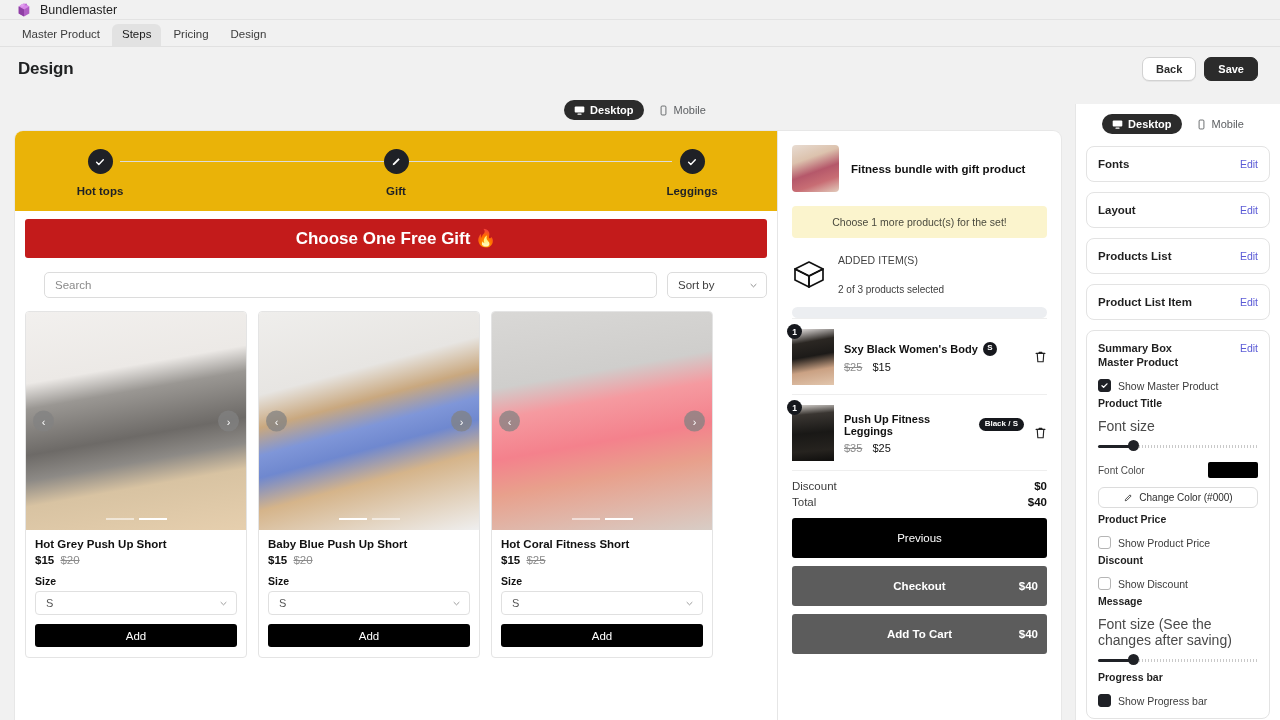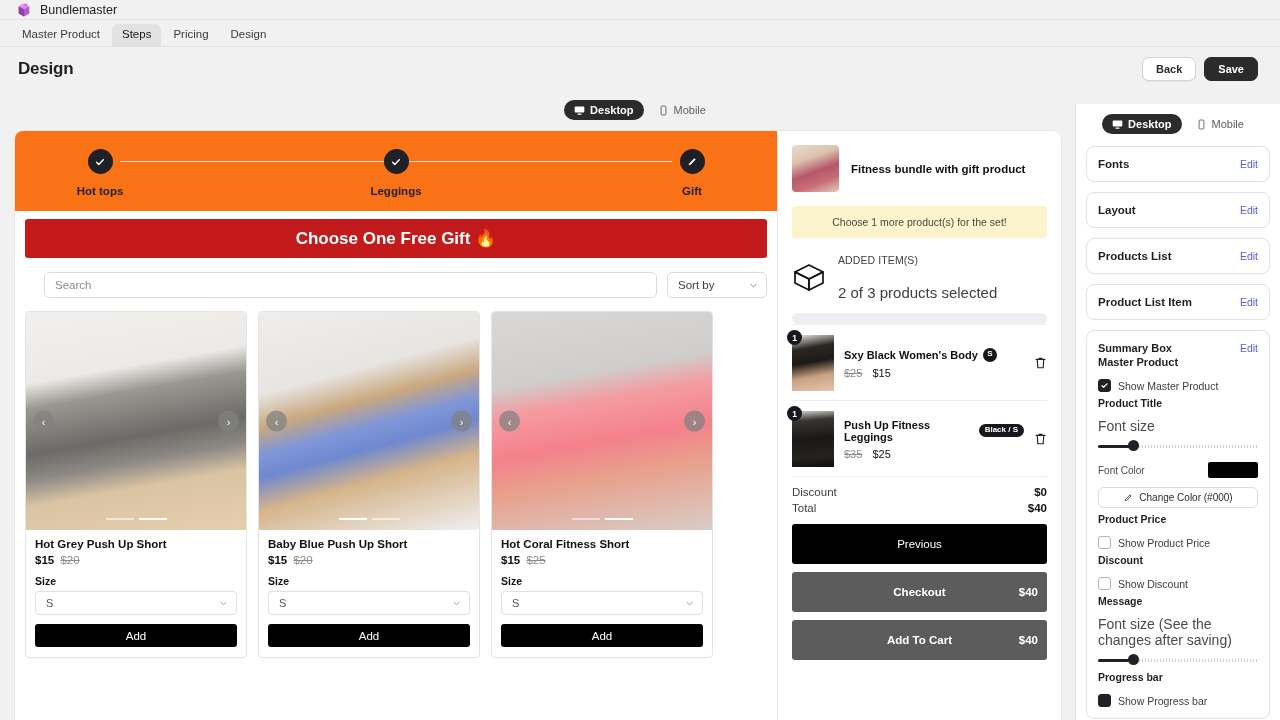--- a/index.html
+++ b/index.html
@@ -74,21 +74,21 @@
     width: 1046px; height: 589px;
     background: #fff; border-radius: 8px 8px 0 0;
     box-shadow: 0 0 0 1px rgba(0,0,0,.04);
     display: flex; overflow: hidden;
   }
   .left-pane { width: 763px; height: 100%; border-right: 1px solid #e6e6e6; }
   .right-pane { width: 283px; height: 100%; padding: 14px 14px 0; }
 
   
   .steps {
-    background: #f97316; padding: 18px 40px 14px;
+    background: #eab308; padding: 18px 40px 14px;
     display: flex; justify-content: space-between; position: relative;
   }
   .step { display: flex; flex-direction: column; align-items: center; width: 90px; z-index: 2; }
   .step-dot {
     width: 25px; height: 25px; border-radius: 50%; background: #1f2126;
     display: flex; align-items: center; justify-content: center;
   }
   .step-label { margin-top: 11px; font-size: 11.5px; font-weight: 600; color: #1f2126; }
   .steps-line {
     position: absolute; left: 105px; right: 105px; top: 30px;
@@ -161,21 +161,21 @@
   .sum-head { display: flex; align-items: center; gap: 12px; }
   .sum-thumb { width: 47px; height: 47px; border-radius: 4px; background-size: cover; background-position: center; }
   .sum-title { font-size: 11.5px; font-weight: 700; color: #111; }
   .sum-note {
     margin-top: 14px; background: #fbf4cd; color: #4a4a3e;
     border-radius: 4px; text-align: center; font-size: 10.5px;
     padding: 10px 6px;
   }
   .added-row { display: flex; align-items: center; gap: 12px; margin-top: 16px; }
   .added-txt1 { font-size: 10.5px; color: #404040; letter-spacing: .1px; }
-  .added-txt2 { font-size: 15px; color: #404040; margin-top: 18px; }
+  .added-txt2 { font-size: 10px; color: #404040; margin-top: 18px; }
   .progress { margin-top: 12px; height: 11px; border-radius: 6px; background: #eceef1; }
   .citem { display: flex; align-items: center; gap: 10px; padding: 10px 0 9px; border-top: 1px solid #eee; }
   .citem:first-of-type { border-top: 1px solid #eee; }
   .cimg { position: relative; width: 42px; height: 56px; background-size: cover; background-position: center; flex: none; }
   .cqty {
     position: absolute; top: -5px; left: -5px; width: 15px; height: 15px;
     border-radius: 50%; background: #16181d; color: #fff; font-size: 8.5px;
     display: flex; align-items: center; justify-content: center; font-weight: 700;
   }
   .cinfo { flex: 1; }
@@ -306,32 +306,32 @@
           <div class="step-dot">
             <svg width="12" height="12" viewBox="0 0 16 16">
               <path d="M3.5 8.4 6.4 11.2 12.4 5" fill="none" stroke="#fff" stroke-width="1.9" stroke-linecap="round" stroke-linejoin="round"></path>
             </svg>
           </div>
           <div class="step-label">Hot tops</div>
         </div>
         <div class="step">
           <div class="step-dot">
             <svg width="12" height="12" viewBox="0 0 16 16">
-              <path d="M3.5 8.4 6.4 11.2 12.4 5" fill="none" stroke="#fff" stroke-width="1.9" stroke-linecap="round" stroke-linejoin="round"></path>
+              <path d="M11.2 3 13 4.8 6 11.8 3.6 12.4 4.2 10z" fill="#fff"></path>
             </svg>
           </div>
-          <div class="step-label">Leggings</div>
+          <div class="step-label">Gift</div>
         </div>
         <div class="step">
           <div class="step-dot">
             <svg width="12" height="12" viewBox="0 0 16 16">
-              <path d="M11.2 3 13 4.8 6 11.8 3.6 12.4 4.2 10z" fill="#fff"></path>
+              <path d="M3.5 8.4 6.4 11.2 12.4 5" fill="none" stroke="#fff" stroke-width="1.9" stroke-linecap="round" stroke-linejoin="round"></path>
             </svg>
           </div>
-          <div class="step-label">Gift</div>
+          <div class="step-label">Leggings</div>
         </div>
       </div>
 
       <div class="banner">Choose One Free Gift 🔥</div>
 
       <div class="searchrow">
         <input class="search-input" type="text" placeholder="Search" style="">
         <div class="sortby">
           <span>Sort by</span>
           <svg width="9" height="9" viewBox="0 0 16 16">

